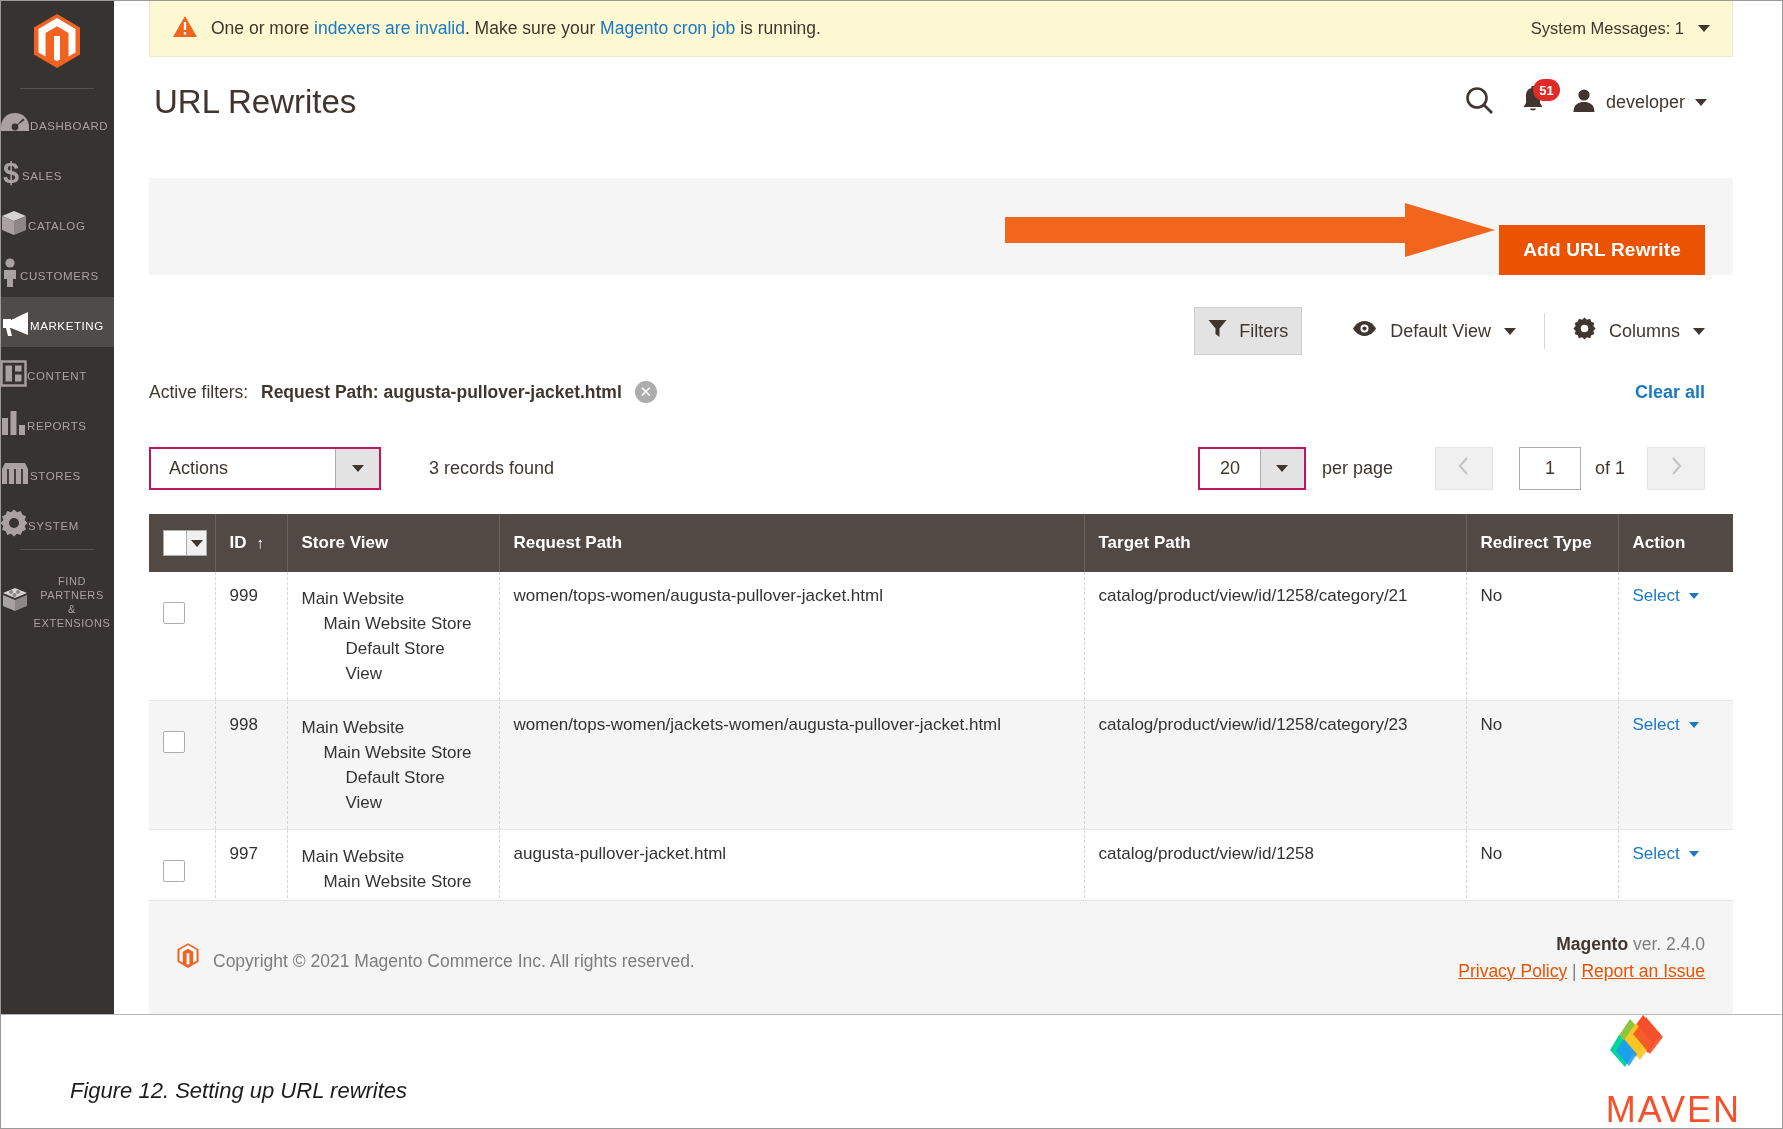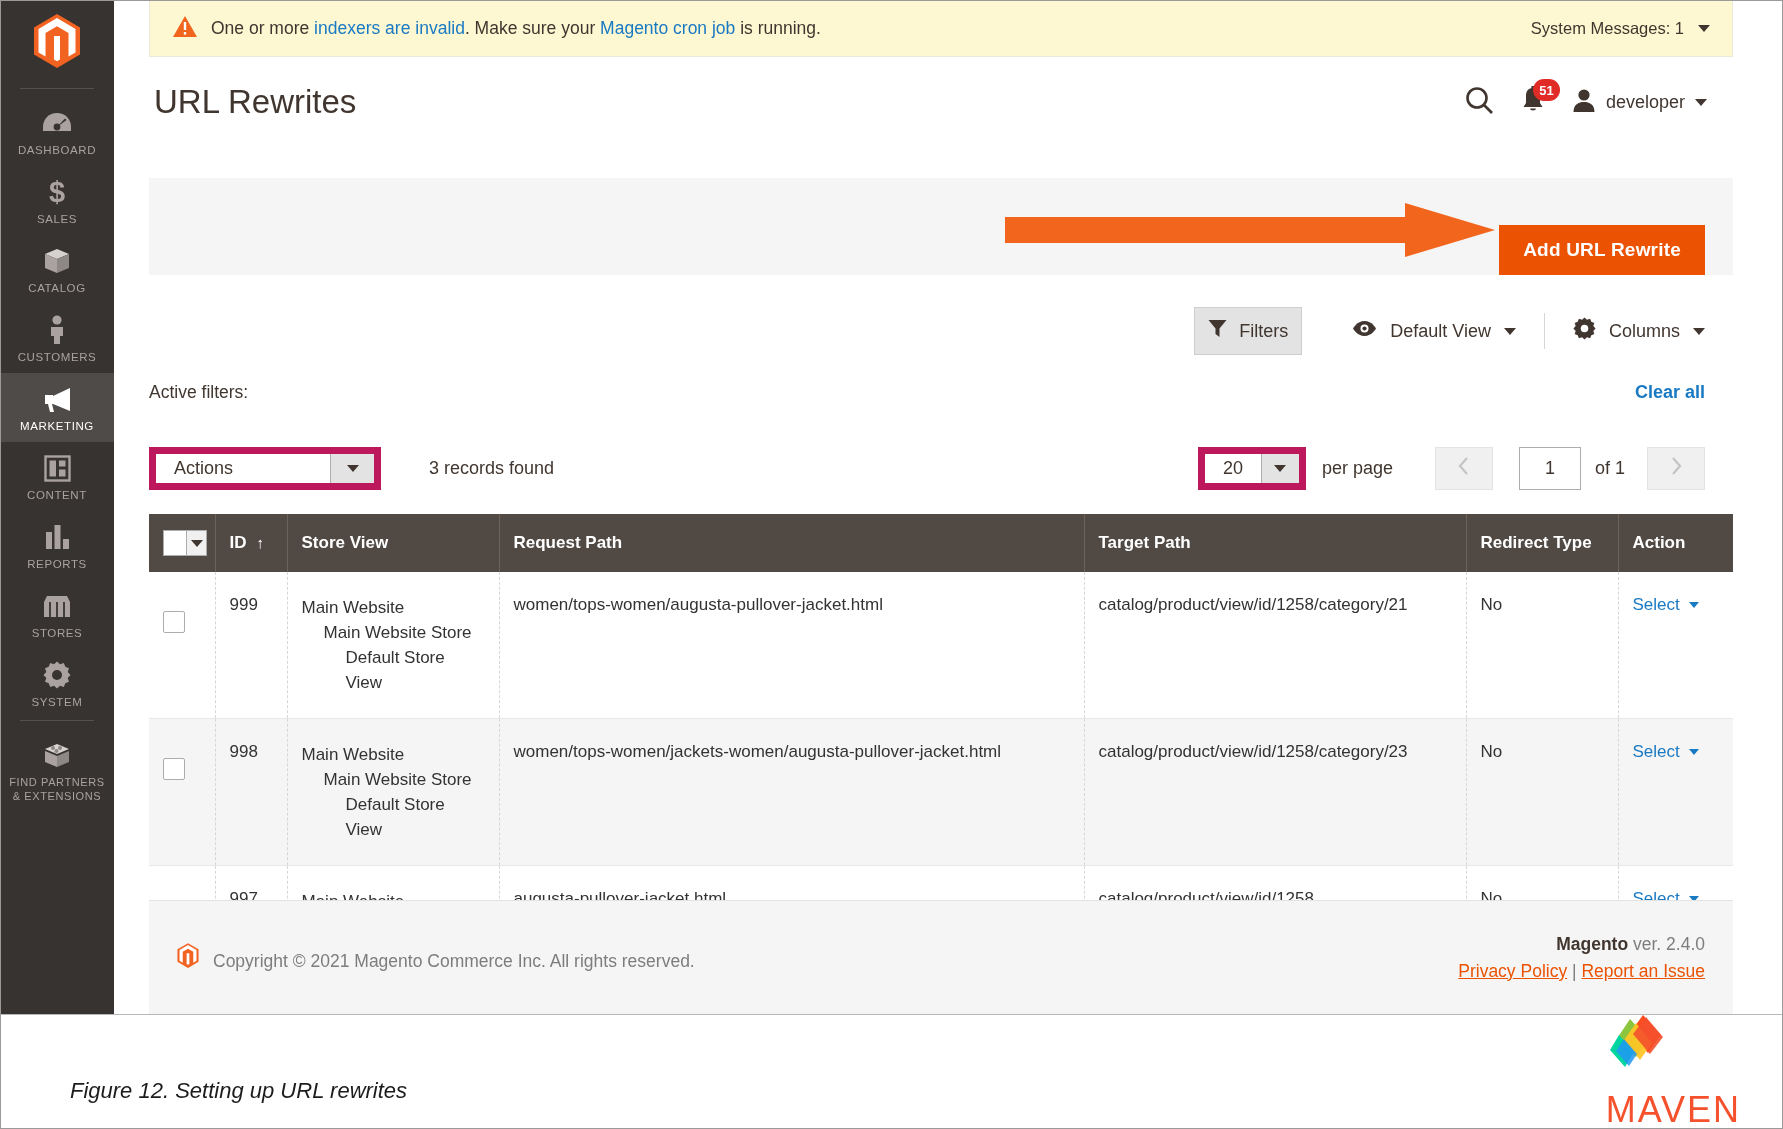--- a/index.html
+++ b/index.html
@@ -22,21 +22,21 @@
     background: #373330;
     display: flex; flex-direction: column; align-items: center;
   }
   .logo-wrap { padding-top: 14px; padding-bottom: 14px; }
   .logo-hex { width: 48px; height: 54px; }
   .sb-divider {
     width: 74px; height: 1px; background: #55504c; margin: 2px 0 8px 0;
   }
   .nav-item {
     width: 114px; padding: 11px 0 9px 0;
-    display: flex; flex-direction: column; align-items: center;
+    display: flex; flex-direction: row; align-items: center;
     cursor: pointer;
   }
   .nav-item.active { background: #4f4b48; }
   .nav-ico { height: 30px; display:flex; align-items:center; justify-content:center; }
   .nav-ico svg { display:block; }
   .nav-label {
     margin-top: 5px; font-size: 11.5px; letter-spacing: .6px;
     color: #a9a2a0; text-align: center; line-height: 14px;
     text-transform: uppercase;
   }
@@ -139,21 +139,21 @@
     font-weight: bold; cursor: pointer;
   }
 
   
   .grid-actions {
     position: absolute; left: 149px; top: 438px; width: 1584px; height: 60px;
     display: flex; align-items: center; padding-right: 28px;
   }
   .select-box {
     display: flex; align-items: stretch;
-    border: 7px solid #be185d; background: #ffffff; height: 43px; cursor: pointer;
+    border: 2px solid #be185d; background: #ffffff; height: 43px; cursor: pointer;
   }
   .select-box .sv { display: flex; align-items: center; padding: 0 18px; font-size: 18px; color: #41362f; }
   .select-box .sb-arrow {
     width: 44px; background: #e3e3e3; border-left: 1px solid #adadad;
     display: flex; align-items: center; justify-content: center;
   }
   .actions-select { width: 232px; }
   .actions-select .sv { flex: 1; }
   .records-found { font-size: 18px; color: #41362f; margin-left: 48px; }
   .pager { margin-left: auto; display: flex; align-items: center; gap: 0; }
@@ -177,21 +177,21 @@
     position: absolute; left: 149px; top: 514px; width: 1584px;
     border-collapse: collapse; table-layout: fixed;
   }
   .grid th {
     background: #514943; color: #ffffff; font-size: 17px; font-weight: bold;
     text-align: left; padding: 16px 14px; vertical-align: middle;
     border-right: 1px solid #6c635c;
   }
   .grid th:last-child { border-right: none; }
   .grid td {
-    font-size: 17px; color: #333333; padding: 23px 14px;
+    font-size: 17px; color: #333333; padding: 14px 14px;
     border-right: 1px dashed #d6d6d6; vertical-align: top;
     border-bottom: 1px solid #e8e8e8; height: 88px;
   }
   .grid td:last-child { border-right: none; }
   .grid tr.alt td { background: #f5f5f5; }
   .col-cb { width: 66px; }
   .col-id { width: 72px; }
   .col-sv { width: 212px; }
   .col-rp { width: 585px; }
   .col-tp { width: 382px; }
@@ -468,20 +468,24 @@
           <circle cx="14" cy="14" r="4.6" fill="#ffffff"></circle>
         </svg>
       </span>
       <span>Columns</span>
       <span class="caret-dn"></span>
     </div>
   </div>
 
   <div class="active-filters">
     <span class="af-label">Active filters:</span>
+    <span class="af-chip">
+      <span class="af-chip-text">Request Path: augusta-pullover-jacket.html</span>
+      <span class="chip-x">✕</span>
+    </span>
     <span class="clear-all">Clear all</span>
   </div>
 
   <div class="grid-actions">
     <div class="select-box actions-select">
       <span class="sv">Actions</span>
       <span class="sb-arrow">
         <span class="caret-dn"></span>
       </span>
     </div>

